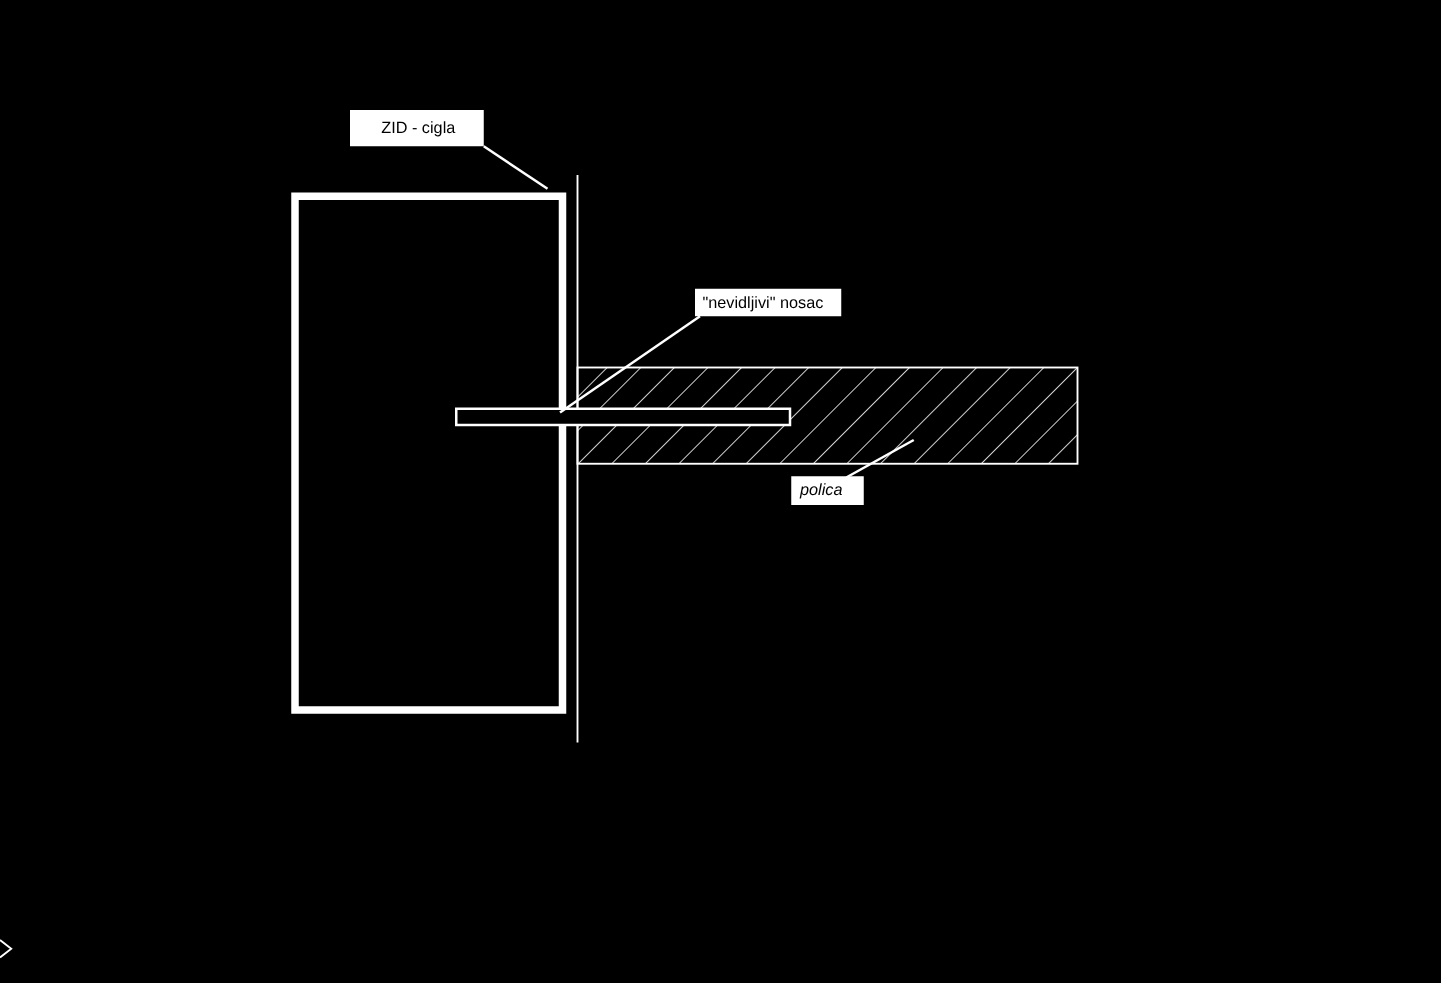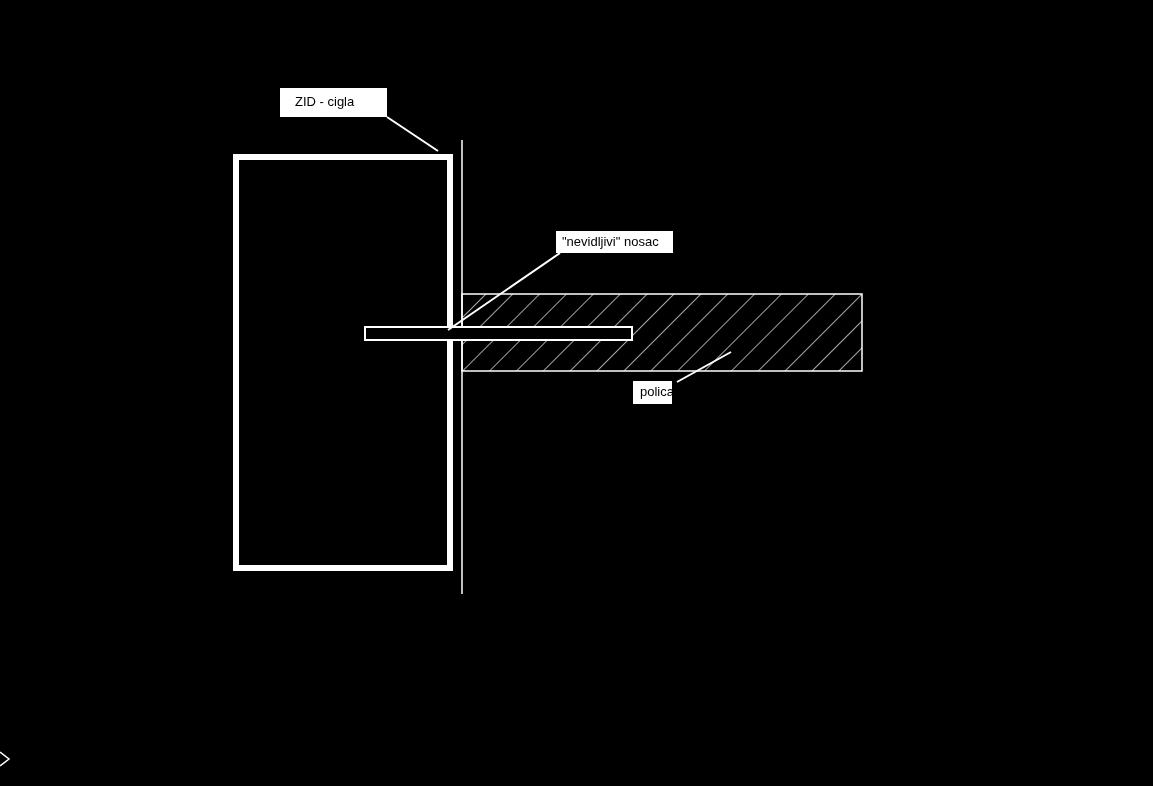--- a/index.html
+++ b/index.html
@@ -29,35 +29,36 @@
     display: flex;
     align-items: center;
     box-sizing: border-box;
     white-space: nowrap;
   }
   .label-wall {
     left: 280px;
     top: 88px;
     width: 107px;
     height: 29px;
-    padding-left: 15px;
+    padding-left: 25px;
   }
   .label-bracket {
     left: 556px;
     top: 231px;
     width: 117px;
     height: 22px;
     padding-left: 6px;
   }
   .label-shelf {
     left: 633px;
     top: 381px;
-    width: 39px;
+    width: 58px;
     height: 23px;
     padding-left: 7px;
+    font-style: italic;
   }
 </style>
 </head>
 <body>
 
 <div class="canvas">
 
   <svg class="drawing" width="1153" height="786" viewBox="0 0 1153 786">
     <defs>
       <pattern id="hatch" width="19" height="19" patternUnits="userSpaceOnUse" patternTransform="rotate(45)">

